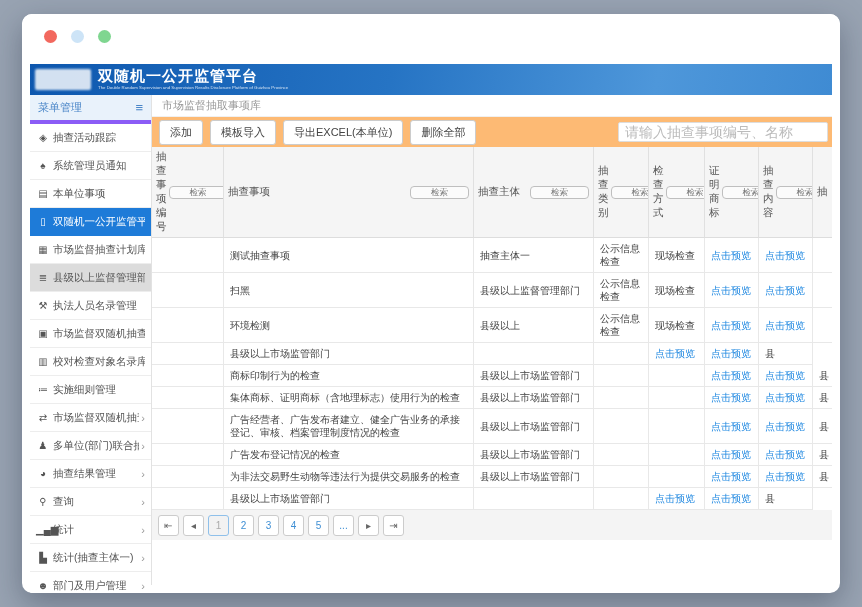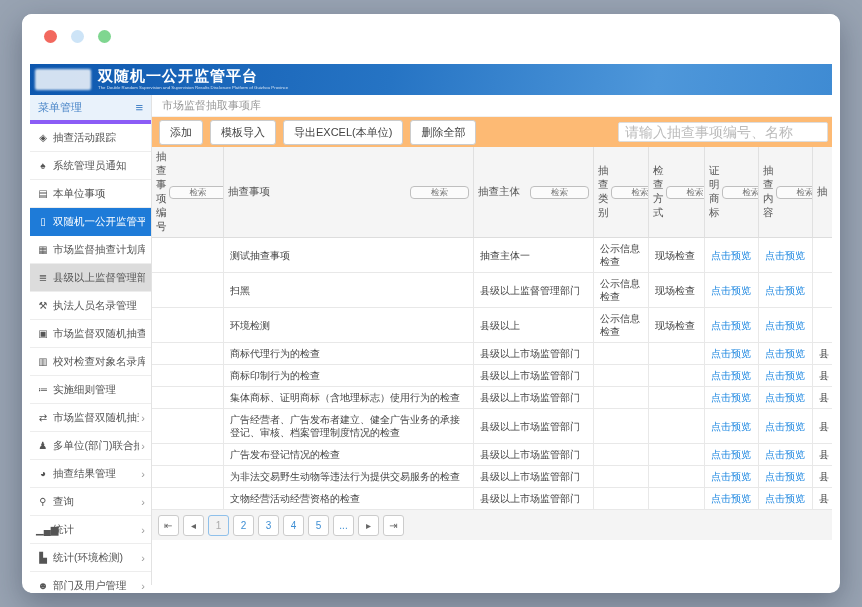--- a/index.html
+++ b/index.html
@@ -152,21 +152,21 @@
               <span class="slabel">查询</span>
               <span class="schev">›</span>
             </div>
           <div class="sitem">
               <span class="sicon">▁▄▆</span>
               <span class="slabel">统计</span>
               <span class="schev">›</span>
             </div>
           <div class="sitem">
               <span class="sicon">▙</span>
-              <span class="slabel">统计(环境检测)</span>
+              <span class="slabel">统计(抽查主体一)</span>
               <span class="schev">›</span>
             </div>
           <div class="sitem">
               <span class="sicon">☻</span>
               <span class="slabel">部门及用户管理</span>
               <span class="schev">›</span>
             </div>
         </aside>
 
         <main class="main">
@@ -240,21 +240,20 @@
                 <div class="td">环境检测</div>
                 <div class="td">县级以上</div>
                 <div class="td">公示信息检查</div>
                 <div class="td">现场检查</div>
                 <div class="td lnk">点击预览</div>
                 <div class="td lnk">点击预览</div>
                 <div class="td"></div>
               </div>
             <div class="trow">
                 <div class="td"></div>
-                <div class="td">商标代理行为的检查</div>
                 <div class="td">县级以上市场监管部门</div>
                 <div class="td"></div>
                 <div class="td"></div>
                 <div class="td lnk">点击预览</div>
                 <div class="td lnk">点击预览</div>
                 <div class="td">县</div>
               </div>
             <div class="trow">
                 <div class="td"></div>
                 <div class="td">商标印制行为的检查</div>
@@ -300,21 +299,20 @@
                 <div class="td">为非法交易野生动物等违法行为提供交易服务的检查</div>
                 <div class="td">县级以上市场监管部门</div>
                 <div class="td"></div>
                 <div class="td"></div>
                 <div class="td lnk">点击预览</div>
                 <div class="td lnk">点击预览</div>
                 <div class="td">县</div>
               </div>
             <div class="trow">
                 <div class="td"></div>
-                <div class="td">文物经营活动经营资格的检查</div>
                 <div class="td">县级以上市场监管部门</div>
                 <div class="td"></div>
                 <div class="td"></div>
                 <div class="td lnk">点击预览</div>
                 <div class="td lnk">点击预览</div>
                 <div class="td">县</div>
               </div>
           </div>
 
           <div class="pager">

